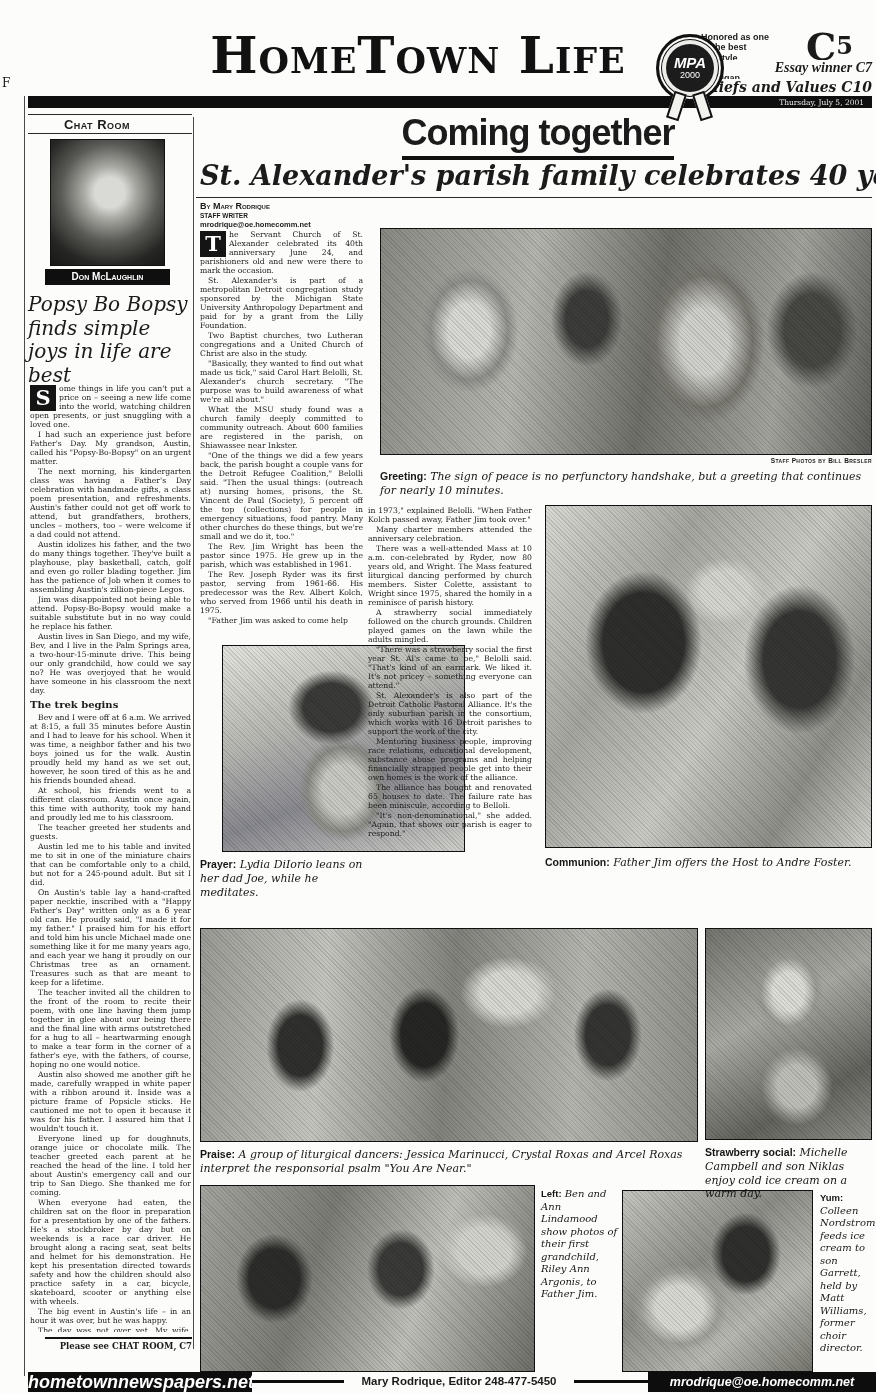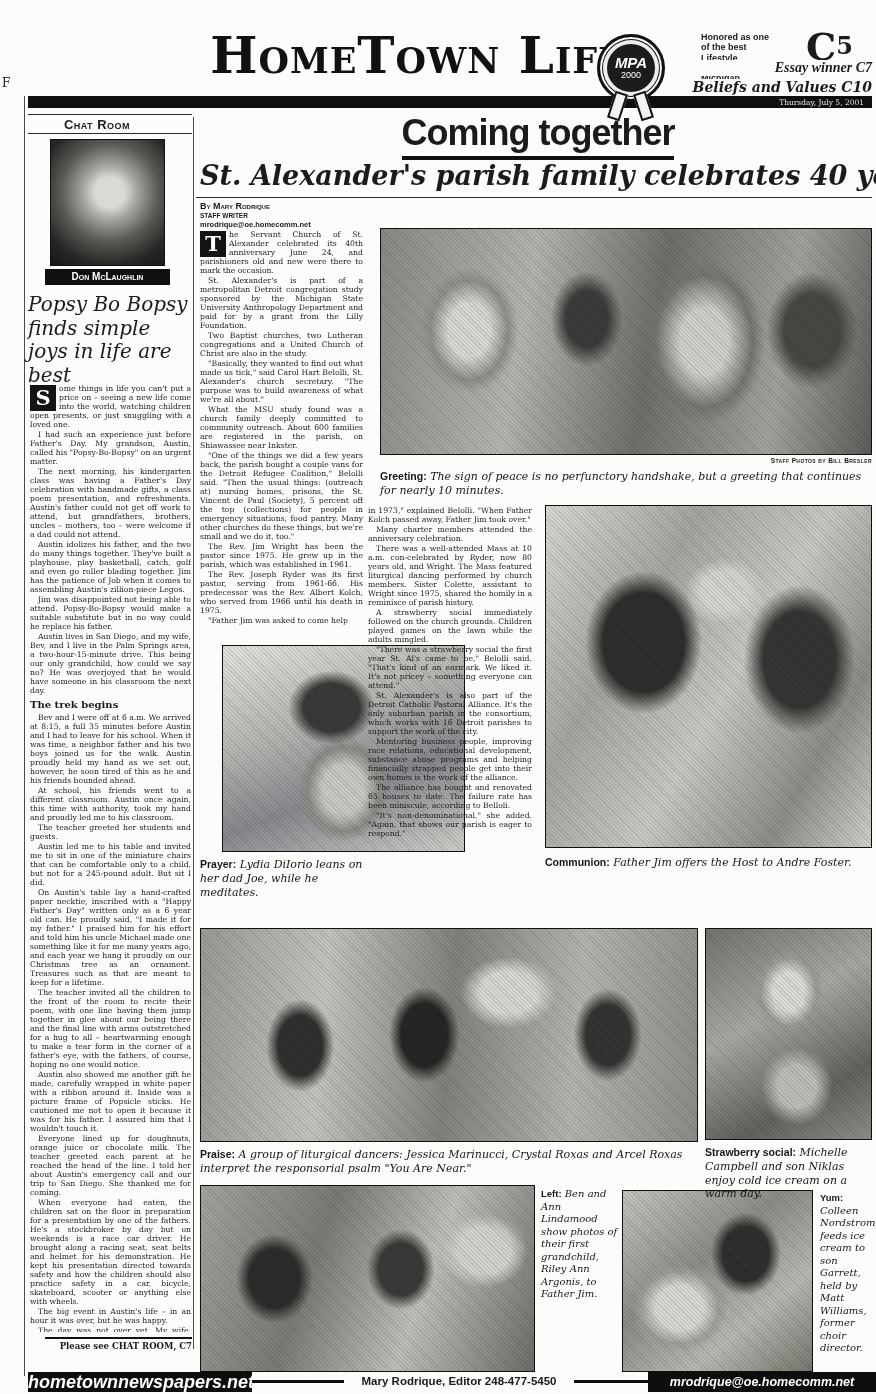--- a/index.html
+++ b/index.html
@@ -3,21 +3,21 @@
 <meta charset="utf-8">
 <style>
   * { box-sizing: border-box; }
   body { margin:0; background:#d8d8d4; }
   .page { position:relative; width:876px; height:1394px; margin:0 auto; background:#fcfcfa; color:#1b1b1b; overflow:hidden; font-family:"DejaVu Serif", serif; }
   .abs { position:absolute; }
 
   
   .masthead { left:168px; top:26px; width:500px; text-align:center; font-variant:small-caps; font-weight:bold; font-size:50px; letter-spacing:1px; color:#111; }
   .edition-letter { left:2px; top:76px; font-size:12px; }
-  .badge-wrap { left:597px; top:34px; width:70px; height:96px; z-index:5; }
+  .badge-wrap { left:656px; top:34px; width:70px; height:96px; z-index:5; }
   .badge { width:68px; height:68px; border-radius:50%; background:#ededea; border:3px solid #111; box-shadow: inset 0 0 0 2px #fcfcfa, inset 0 0 0 3px #111; display:flex; align-items:center; justify-content:center; }
   .badge-inner { width:48px; height:48px; border-radius:50%; background:#1c1c1c; color:#fff; text-align:center; display:flex; flex-direction:column; align-items:center; justify-content:center; }
   .badge-org { font-family:"Liberation Sans", sans-serif; font-weight:bold; font-style:italic; font-size:15px; line-height:1; }
   .badge-year { font-family:"Liberation Sans", sans-serif; font-size:9px; line-height:1.2; }
   .ribbon { position:absolute; width:13px; height:28px; background:#f2f2ef; border:2px solid #111; top:58px; }
   .ribbon.l { left:14px; transform:rotate(18deg); }
   .ribbon.r { left:40px; transform:rotate(-18deg); }
   .honored { left:701px; top:32px; width:70px; font-family:"Liberation Sans", sans-serif; font-weight:bold; font-size:9px; line-height:1.15; }
   .page-code { left:806px; top:24px; font-weight:bold; }
   .page-code .letter { font-size:38px; font-family:"DejaVu Serif", serif; }

